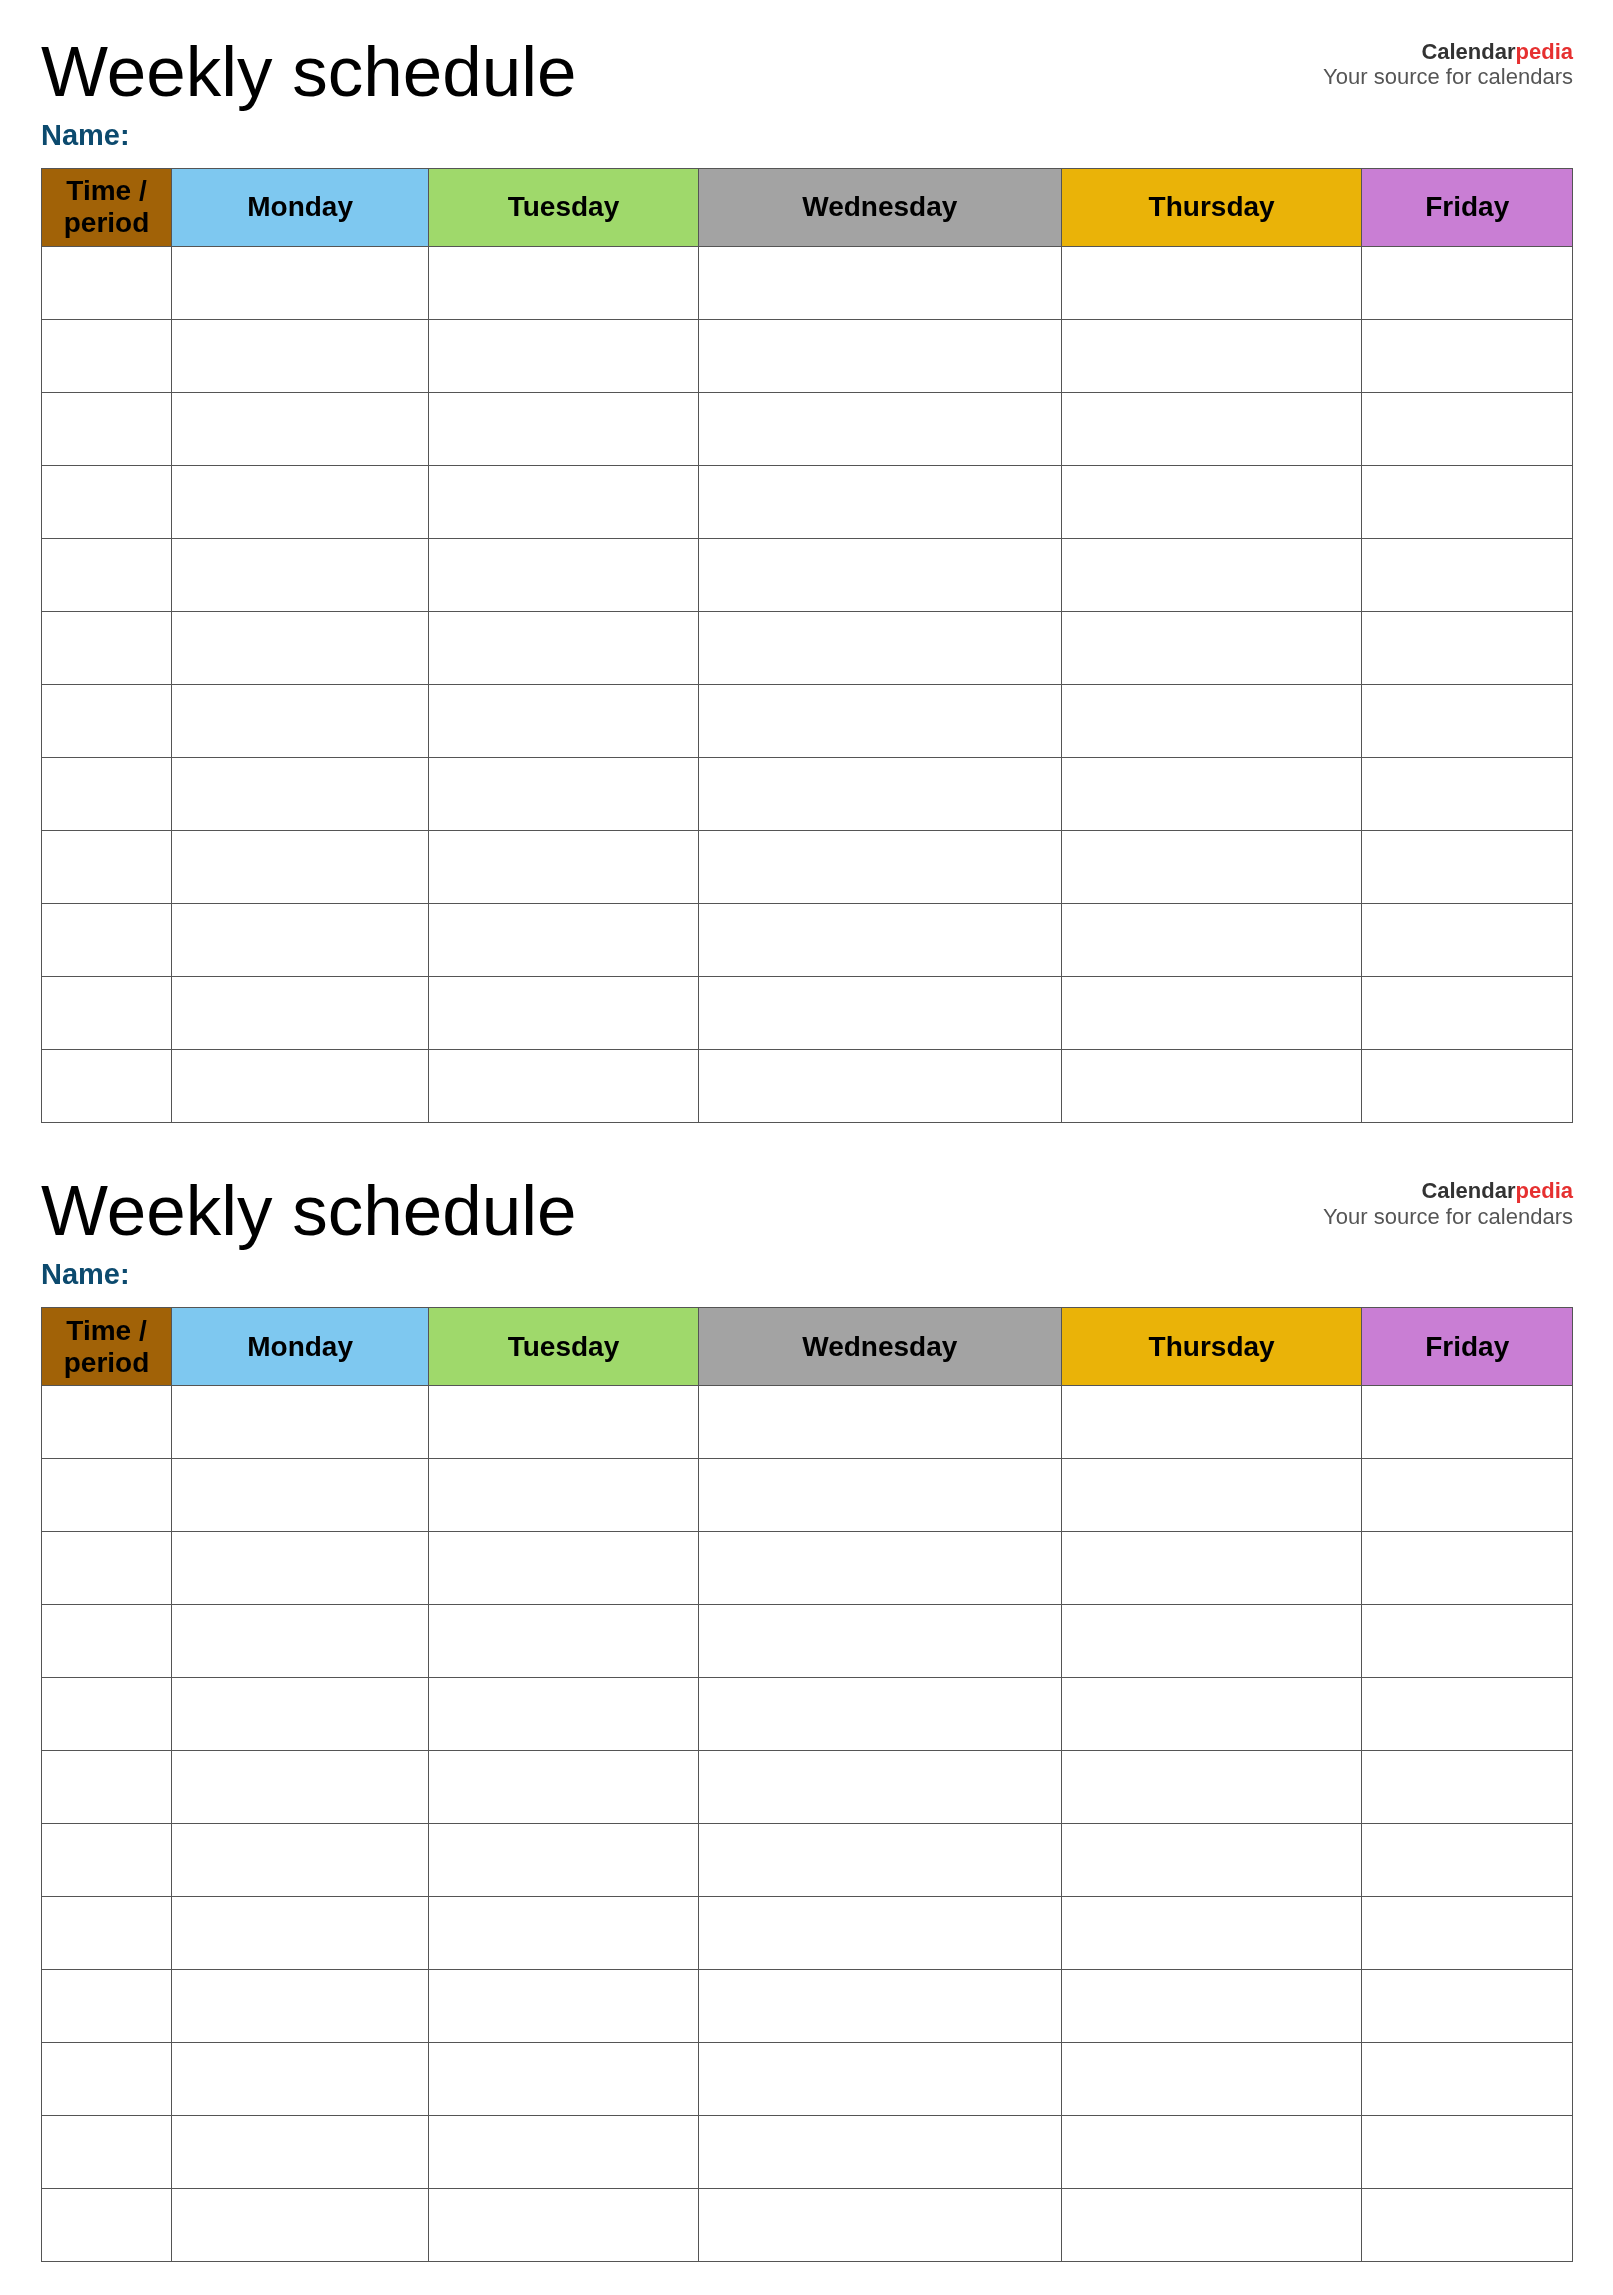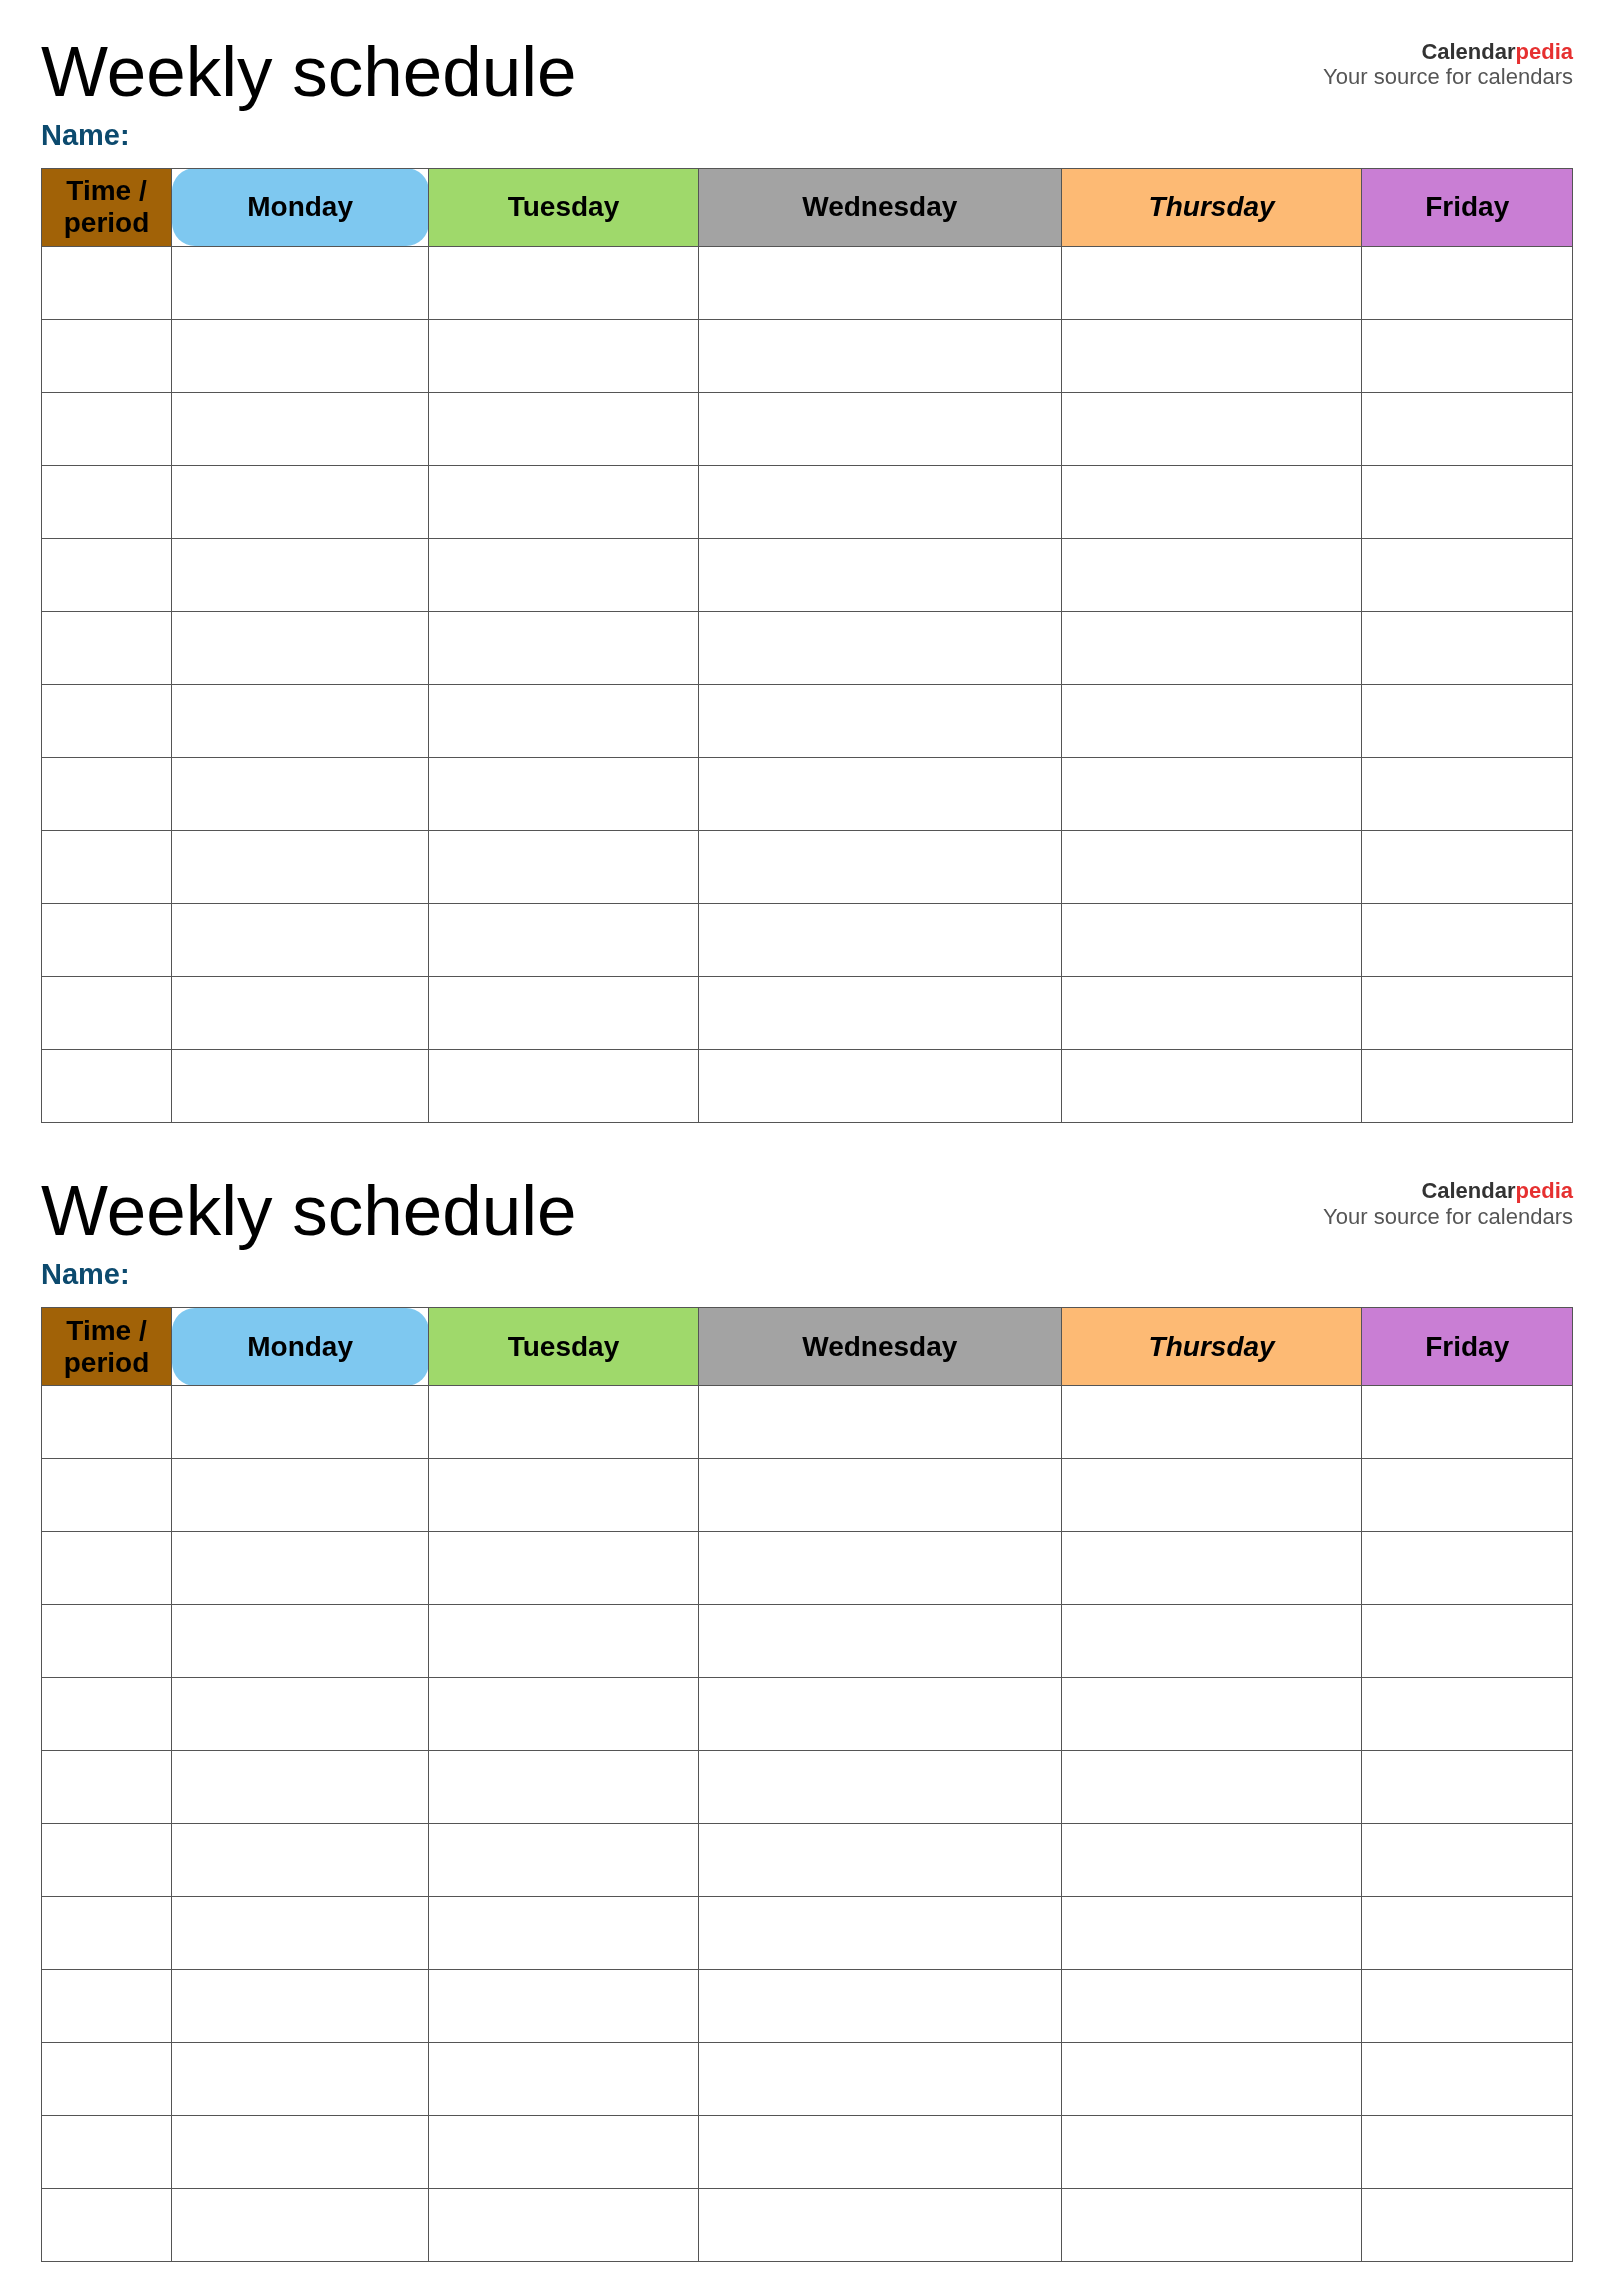--- a/index.html
+++ b/index.html
@@ -99,34 +99,32 @@
 
     .col-time {
       width: 130px;
       background-color: #a16207;
       font-weight: bold;
       font-size: 23px;
     }
 
     .col-monday {
       background-color: #7ec8f0;
-      border-radius: 23px;
     }
 
     .col-tuesday {
       background-color: #9fd96b;
     }
 
     .col-wednesday {
       background-color: #a3a3a3;
     }
 
     .col-thursday {
-      background-color: #fdba74;
-      font-style: italic;
+      background-color: #eab308;
     }
 
     .col-friday {
       background-color: #c97ed4;
     }
 
     .schedule-table tbody td {
       background-color: #fff;
     }
 

